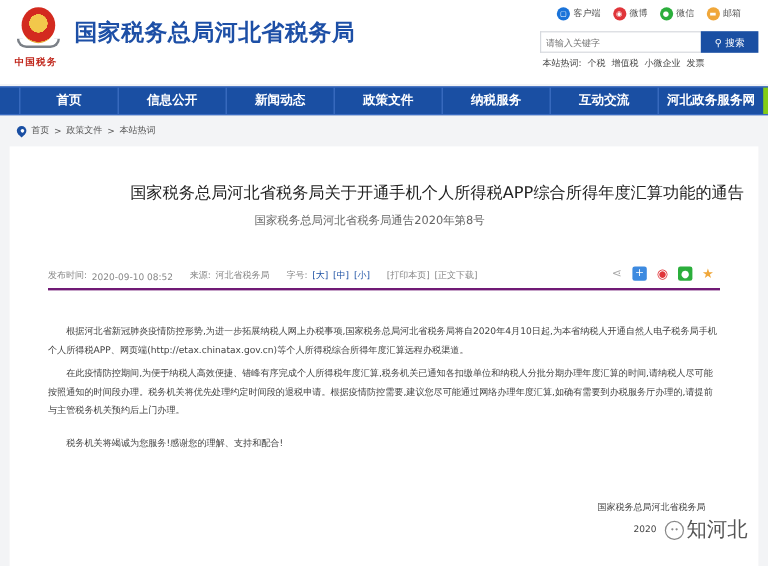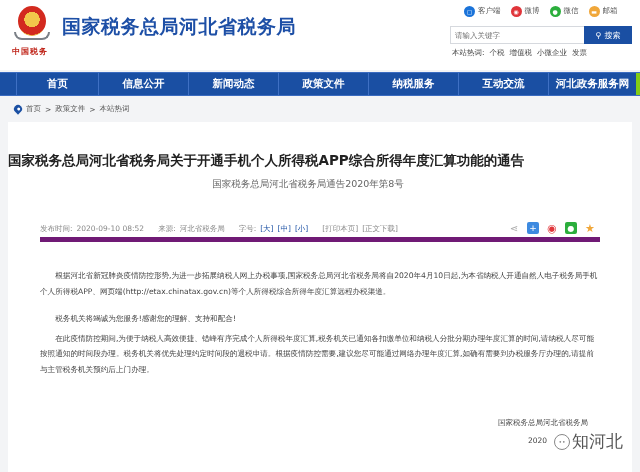--- a/index.html
+++ b/index.html
@@ -28,24 +28,24 @@
   .nav { position: absolute; left: 0; top: 72px; width: 640px; height: 24px; background: #1a4fa3; display: flex; border-top: 1px solid #3a6bc0; border-bottom: 1px solid #3a6bc0; }
   .nav-item { height: 22px; display: flex; align-items: center; justify-content: center; color: #fff; font-size: 10.5px; font-weight: bold; border-left: 1px solid #3f70c4; white-space: nowrap; }
 
   
   .breadcrumb { position: absolute; left: 14px; top: 104px; font-size: 7.5px; color: #555; display: flex; align-items: center; gap: 4px; white-space: nowrap; }
   .pin { width: 8px; height: 8px; border-radius: 50% 50% 50% 0; transform: rotate(-45deg); background: #1a4fa3; display: inline-block; position: relative; }
   .pin::after { content: ""; position: absolute; left: 2.5px; top: 2.5px; width: 3px; height: 3px; background: #fff; border-radius: 50%; }
 
   
   .panel { position: absolute; left: 8px; top: 122px; width: 624px; height: 350px; background: #fff; }
-  .art-title { position: absolute; left: 0; top: 30px; width: 600px; text-align: left; font-size: 13.5px; font-weight: bold; color: #222; white-space: nowrap; }
+  .art-title { position: absolute; left: 12px; top: 30px; width: 600px; text-align: right; font-size: 13.5px; font-weight: normal; color: #222; white-space: nowrap; }
   .art-sub { position: absolute; left: 0; top: 56px; width: 600px; text-align: center; font-size: 9.5px; color: #666; white-space: nowrap; }
 
-  .meta { position: absolute; left: 32px; top: 102px; width: 560px; height: 18px; font-size: 7.5px; color: #888; display: flex; align-items: center; white-space: nowrap; border-bottom: 5px solid #701a75; padding-bottom: 4px; }
+  .meta { position: absolute; left: 32px; top: 102px; width: 560px; height: 18px; font-size: 7.5px; color: #888; display: flex; align-items: center; white-space: nowrap; border-bottom: 2px solid #701a75; padding-bottom: 4px; }
   .meta span { margin-right: 4px; }
   .meta .gap { margin-right: 14px; }
   .fs { color: #1a4fa3; }
   .share { position: absolute; right: 0; top: -2px; display: flex; gap: 3px; align-items: center; }
   .sh { width: 12px; height: 12px; display: inline-flex; align-items: center; justify-content: center; font-size: 9px; color: #fff; border-radius: 2px; }
 
   .body { position: absolute; left: 32px; top: 134px; width: 560px; font-size: 7.6px; color: #444; line-height: 15.5px; }
   .body p { text-indent: 2em; margin-top: 12px; }
 
   .sign { position: absolute; left: 490px; top: 296px; font-size: 7.5px; color: #444; white-space: nowrap; }
@@ -139,22 +139,22 @@
       <span class="sh" style="color:#aaa;font-size:10px">⋖</span>
       <span class="sh" style="background:#3d8ae0">+</span>
       <span class="sh" style="color:#e0353a;font-size:11px">◉</span>
       <span class="sh" style="background:#2bae3c;font-size:8px">●</span>
       <span class="sh" style="color:#f0a73a;font-size:11px">★</span>
     </div>
   </div>
 
   <div class="body">
     <p>根据河北省新冠肺炎疫情防控形势,为进一步拓展纳税人网上办税事项,国家税务总局河北省税务局将自2020年4月10日起,为本省纳税人开通自然人电子税务局手机个人所得税APP、网页端(http://etax.chinatax.gov.cn)等个人所得税综合所得年度汇算远程办税渠道。</p>
+    <p style="margin-top:4px">在此疫情防控期间,为便于纳税人高效便捷、错峰有序完成个人所得税年度汇算,税务机关已通知各扣缴单位和纳税人分批分期办理年度汇算的时间,请纳税人尽可能按照通知的时间段办理。税务机关将优先处理约定时间段的退税申请。根据疫情防控需要,建议您尽可能通过网络办理年度汇算,如确有需要到办税服务厅办理的,请提前与主管税务机关预约后上门办理。</p>
     <p>税务机关将竭诚为您服务!感谢您的理解、支持和配合!</p>
-    <p style="margin-top:4px">在此疫情防控期间,为便于纳税人高效便捷、错峰有序完成个人所得税年度汇算,税务机关已通知各扣缴单位和纳税人分批分期办理年度汇算的时间,请纳税人尽可能按照通知的时间段办理。税务机关将优先处理约定时间段的退税申请。根据疫情防控需要,建议您尽可能通过网络办理年度汇算,如确有需要到办税服务厅办理的,请提前与主管税务机关预约后上门办理。</p>
   </div>
 
   <div class="sign">国家税务总局河北省税务局</div>
   <div class="sign-date">2020</div>
   <div class="watermark">
     <span class="wm-face">••</span>
     <span>知河北</span>
   </div>
 </div>
 

